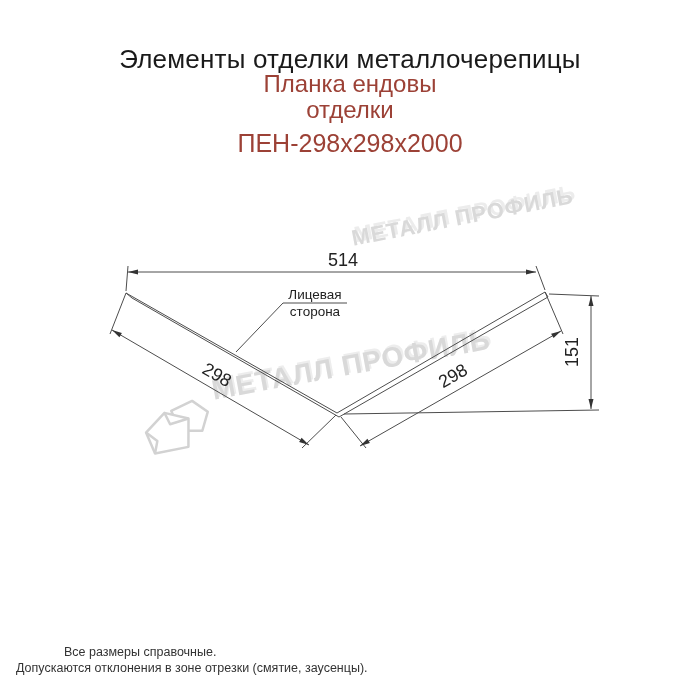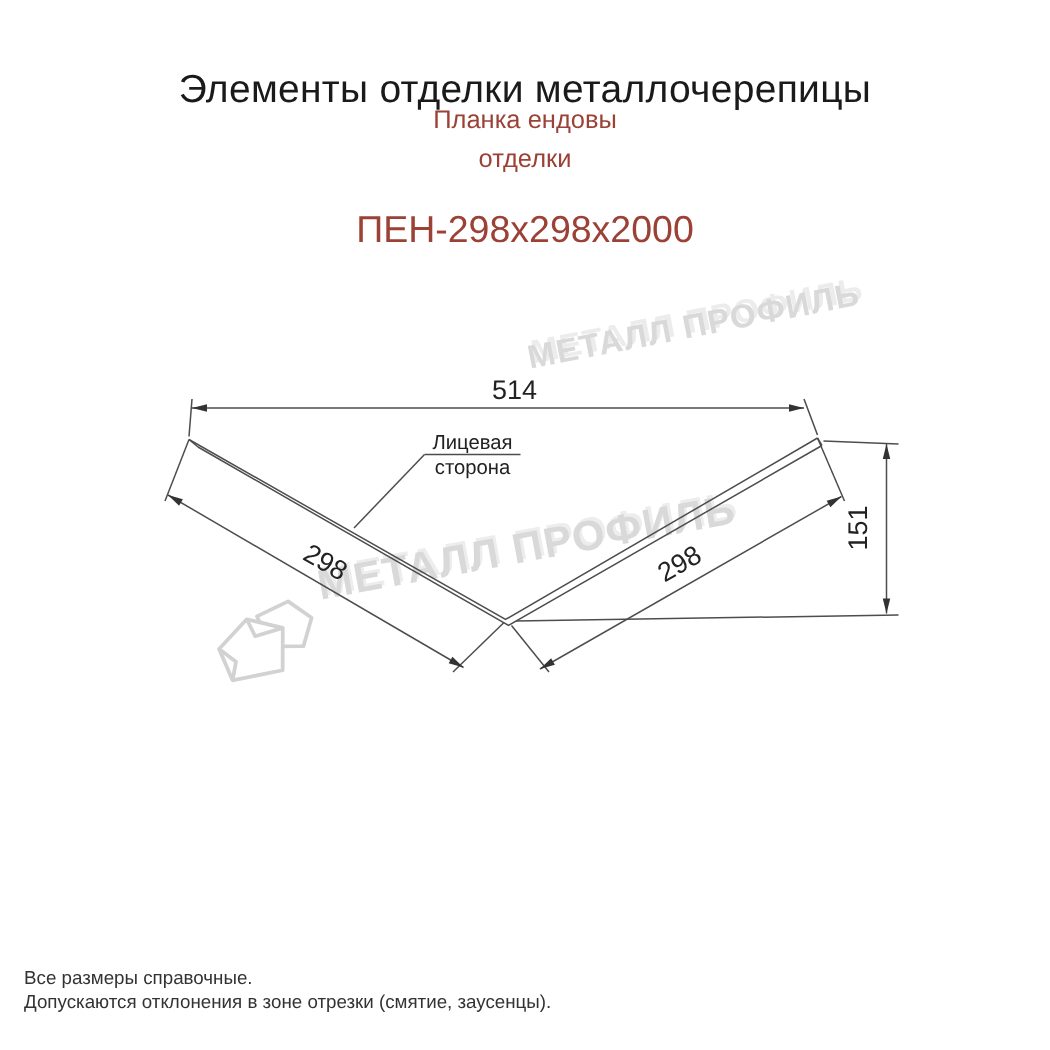--- a/index.html
+++ b/index.html
@@ -8,25 +8,25 @@
     font-family:"Liberation Sans","DejaVu Sans",sans-serif;
   }
   .abs{position:absolute;}
   
   .title{
     left:0;right:0;top:26px;text-align:center;
     font-size:26px;color:#1a1a1a;letter-spacing:0.2px;margin-top:18px;
   }
   .product-line{
     left:0;right:0;text-align:center;
-    font-size:17px;color:#9c4136;
+    font-size:24px;color:#9c4136;
   }
   .p1{top:70px;}
   .p2{top:96px;}
-  .pcode{top:139px;font-size:25px;}
+  .pcode{top:129px;font-size:25px;}
   
   .wm-text{
     color:#d9d9d9;font-weight:bold;white-space:nowrap;
     transform-origin:0 50%;
     z-index:1;user-select:none;
   }
   .wm-a{left:352px;top:226px;font-size:22px;letter-spacing:1px;
         transform:rotate(-11deg);text-shadow:3px -3px 0 #ececec;}
   .wm-c{left:212px;top:375px;font-size:28px;letter-spacing:1px;
         transform:rotate(-10.5deg);text-shadow:2px -2px 0 #ededed;}
@@ -39,21 +39,21 @@
   svg.drawing polygon{fill:#333;stroke:none;}
   svg.drawing text{
     fill:#222;font-family:"Liberation Sans","DejaVu Sans",sans-serif;
     font-size:18px;
   }
   svg.drawing text.small{font-size:13.5px;}
   
   .note{
     left:16px;font-size:12.5px;color:#333;
   }
-  .n1{top:645px;}
+  .n1{top:645px;margin-left:48px;}
   .n2{top:661px;}
 </style>
 </head>
 <body>
 
 <div class="abs title">Элементы отделки металлочерепицы</div>
 <div class="abs product-line p1">Планка ендовы</div>
 <div class="abs product-line p2">отделки</div>
 <div class="abs product-line pcode">ПЕН-298х298х2000</div>
 

